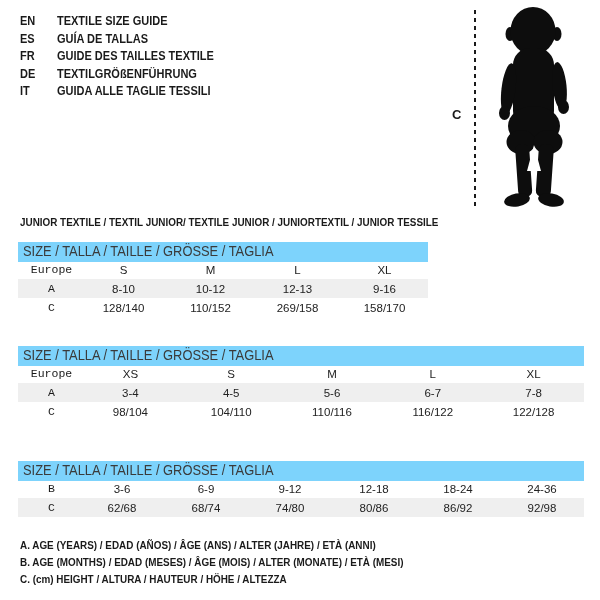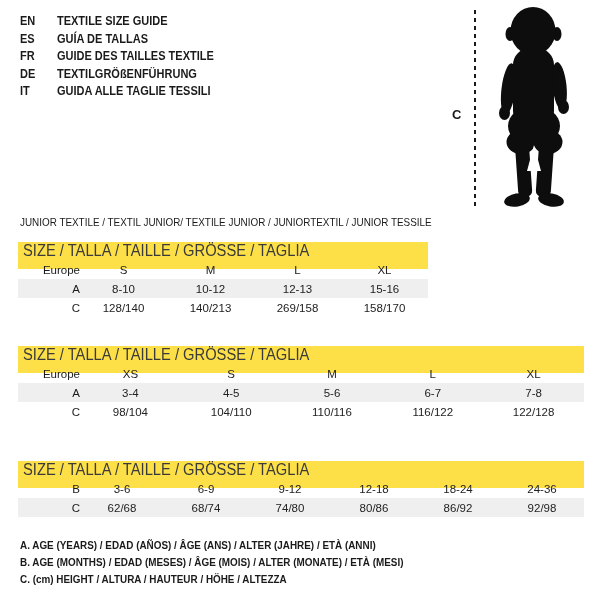--- a/index.html
+++ b/index.html
@@ -22,38 +22,38 @@
 
   
   .dash-line {
     position:absolute; left:474px; top:10px; width:2px; height:196px;
     background:repeating-linear-gradient(to bottom,#1a1a1a 0 4px, transparent 4px 8px);
   }
   .height-label { position:absolute; left:452px; top:107px; font-size:13px; font-weight:bold; }
   .baby { position:absolute; left:487px; top:4px; }
 
   
-  .section-title { position:absolute; left:20px; font-weight:normal; font-size:11.5px; line-height:14.5px; }
+  .section-title { position:absolute; left:20px; font-weight:bold; font-size:11.5px; line-height:14.5px; }
   .tline { display:inline-block; white-space:nowrap; transform:scaleX(0.86); transform-origin:0 50%; }
   .tblock { display:block; white-space:nowrap; transform:scaleX(0.86); transform-origin:0 50%; }
 
   
   .bar {
-    position:absolute; left:18px; height:27px; background:#fde047;
-    color:#3a3a3a; font-size:16px; line-height:18px; padding-left:5px;
+    position:absolute; left:18px; height:20px; background:#7dd3fc;
+    color:#3a3a3a; font-size:14px; line-height:18px; padding-left:5px;
   }
   .bar .tline { transform:scaleX(0.92); }
 
   
   .size-table {
     position:absolute; left:18px; border-collapse:collapse; table-layout:fixed;
     font-size:11.5px; color:#222;
   }
   .size-table td { height:19px; text-align:center; padding:0; overflow:hidden; }
-  .size-table td.rlabel { text-align:right; padding-left:5px; color:#1a1a1a; }
+  .size-table td.rlabel { text-align:center; padding-left:5px; color:#1a1a1a;font-family:Liberation Mono, monospace; }
   .size-table tr:nth-child(2) td { background:#efefef; }
   .t1 { width:410px; top:260px; }
   .bar1 { width:410px; top:242px; }
   .t2 { width:566px; top:364px; }
   .bar2 { width:566px; top:346px; }
   .t3 { width:566px; top:479px; }
   .bar3 { width:566px; top:461px; }
   .title1 { top:215px; }
   .title2 { top:320px; }
   .title3 { top:424px; }
@@ -132,26 +132,26 @@
       <td>S</td>
       <td>M</td>
       <td>L</td>
       <td>XL</td>
     </tr>
     <tr>
       <td class="rlabel">A</td>
       <td>8-10</td>
       <td>10-12</td>
       <td>12-13</td>
-      <td>15-16</td>
+      <td>9-16</td>
     </tr>
     <tr>
       <td class="rlabel">C</td>
       <td>128/140</td>
-      <td>140/213</td>
+      <td>110/152</td>
       <td>269/158</td>
       <td>158/170</td>
     </tr>
   </tbody>
     </table>
 
   <div class="bar bar2">
     <span class="tline">SIZE / TALLA / TAILLE / GRÖSSE / TAGLIA</span>
   </div>
   <table class="size-table t2">

